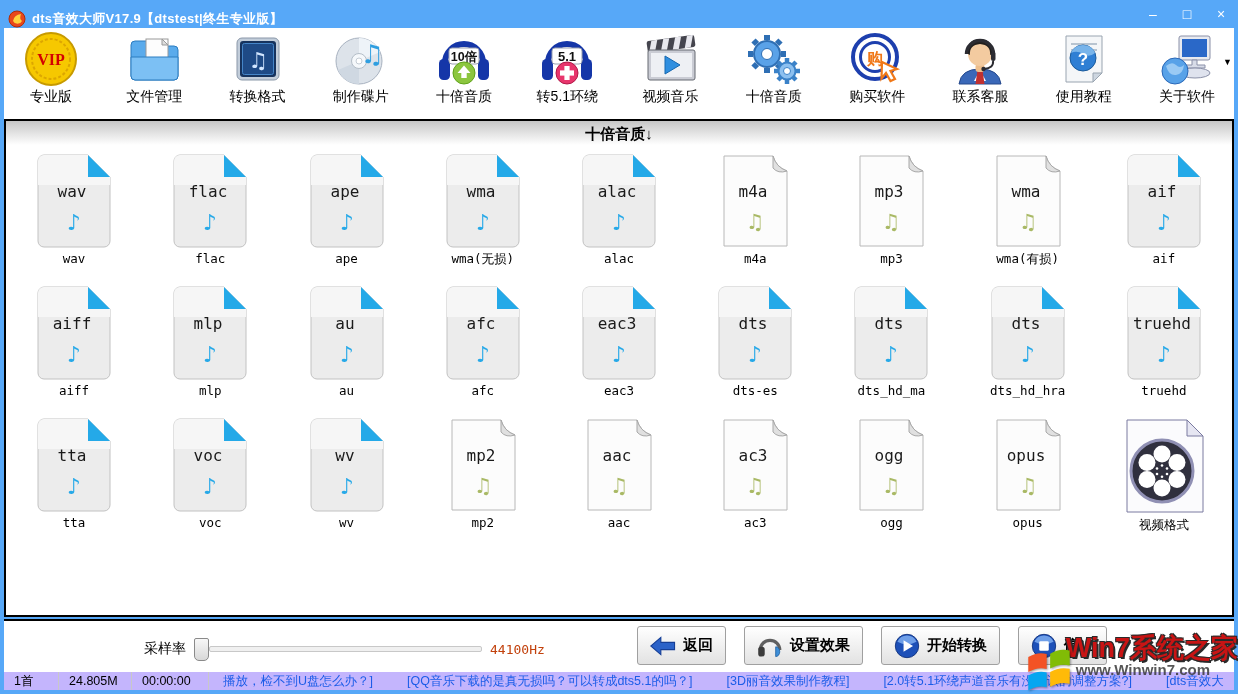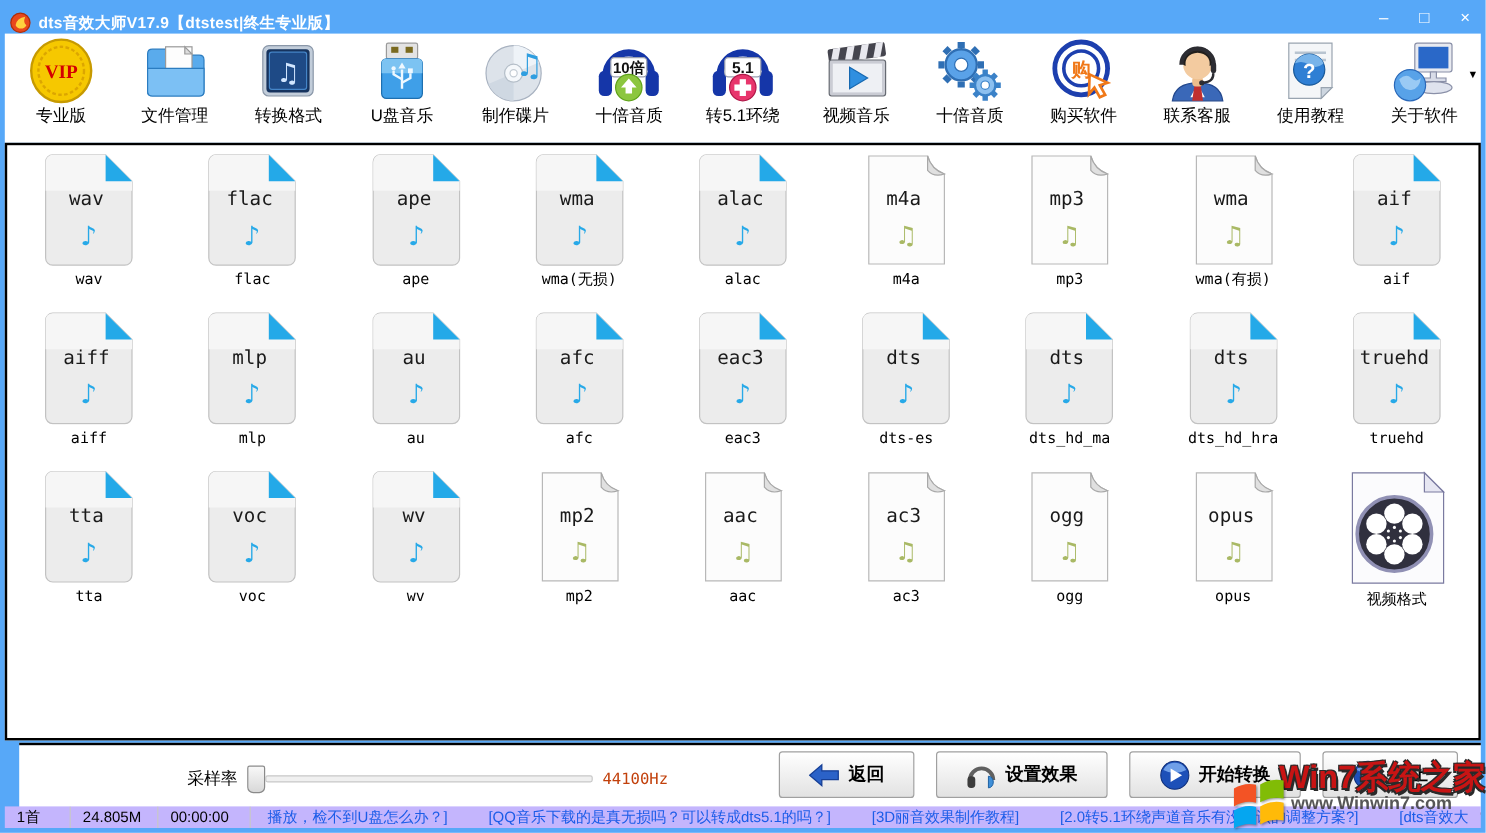--- a/index.html
+++ b/index.html
@@ -22,28 +22,28 @@
   .tool-label{font-size:14px;color:#000;margin-top:1px;white-space:nowrap;}
   .dd-arrow{position:absolute;right:-4px;top:26px;font-size:9px;color:#000;}
   
   .panel{position:absolute;top:119px;left:4px;right:4px;height:498px;background:#fff;border:2px solid #000;box-sizing:border-box;}
   .panel-header{height:26px;background:linear-gradient(#c6c6c6,#ffffff 92%);display:flex;align-items:center;justify-content:center;font-size:15px;font-weight:bold;color:#000;}
   .format-grid{display:grid;grid-template-columns:repeat(9,1fr);grid-auto-rows:132px;padding-top:5px;}
   .format-tile{display:flex;flex-direction:column;align-items:center;padding-top:2px;cursor:pointer;text-align:center;}
   .tile-label{font-family:"DejaVu Sans Mono","Liberation Mono",monospace;font-size:12.5px;color:#000;margin-top:3px;white-space:nowrap;}
   .fmt-svg{display:block;}
   
-  .controls{position:absolute;top:619px;left:16px;right:4px;height:60px;background:#fff;border-top:2px solid #000;border-bottom:2px solid #000;box-sizing:border-box;display:flex;align-items:center;}
+  .controls{position:absolute;top:619px;left:4px;right:4px;height:60px;background:#fff;border-top:2px solid #000;border-bottom:2px solid #000;box-sizing:border-box;display:flex;align-items:center;}
   .sr-label{margin-left:140px;font-size:14px;color:#000;}
   .slider{display:flex;align-items:center;margin-left:8px;width:288px;cursor:pointer;}
   .slider-handle{width:13px;height:21px;background:linear-gradient(#f8f8f8,#d8d8d8);border:1px solid #8a8a8a;border-radius:2px 2px 5px 5px;flex:0 0 auto;}
   .slider-track{height:4px;flex:1;background:#f0f0f0;border:1px solid #c8c8c8;border-radius:2px;}
   .sr-value{font-family:"DejaVu Sans Mono",monospace;font-size:13px;color:#c2410c;margin-left:8px;}
   .btn-row{position:absolute;left:633px;top:5px;display:flex;gap:18px;}
-  .ctl-btn{height:37px;display:flex;align-items:center;justify-content:center;gap:7px;padding:0 24px;background:linear-gradient(#ffffff,#e2e2e2);border:1px solid #a0a0a0;border-radius:3px;font-size:15px;font-weight:bold;color:#000;cursor:pointer;white-space:nowrap;}
+  .ctl-btn{height:37px;display:flex;align-items:center;justify-content:center;gap:7px;padding:0 12px;background:linear-gradient(#ffffff,#e2e2e2);border:1px solid #a0a0a0;border-radius:3px;font-size:15px;font-weight:bold;color:#000;cursor:pointer;white-space:nowrap;}
   .ctl-btn svg{width:26px;height:26px;}
   
   .statusbar{position:absolute;top:672px;left:4px;right:4px;height:18px;background:#c4b5fd;display:flex;align-items:center;font-size:12.5px;color:#000;overflow:hidden;}
   .status-cell{padding:0 10px;border-right:1px solid #c8c8c8;height:100%;display:flex;align-items:center;flex:0 0 auto;}
   .ticker{flex:1;overflow:hidden;white-space:nowrap;color:#1b5ce8;padding-left:14px;}
   .ticker span{margin-right:34px;cursor:pointer;}
   
   .watermark{position:absolute;right:0px;bottom:1px;z-index:9;pointer-events:none;display:flex;align-items:flex-start;}
   .wm-flag{width:46px;height:46px;margin-top:14px;margin-right:-6px;filter:drop-shadow(1px 1px 1px rgba(0,0,0,.4));}
   .wm-text{display:flex;flex-direction:column;align-items:flex-start;}
@@ -86,38 +86,20 @@
     <span class="tool-label">文件管理</span>
   </div>
     <div class="tool-item">
     <svg id="convert-format-icon" viewBox="0 0 56 56">
         <rect x="7" y="7" width="42" height="42" rx="5" fill="#c2cdda" stroke="#8a97a8"></rect>
         <rect x="10" y="10" width="36" height="36" rx="3" fill="#16335e"></rect>
         <rect x="12.5" y="12.5" width="31" height="31" rx="2" fill="#1e4a86" stroke="#4585c8"></rect>
         <text x="28" y="37" font-size="22" fill="#d2e6ff" text-anchor="middle" font-family="DejaVu Sans">♫</text>
       </svg>
     <span class="tool-label">转换格式</span>
-  </div>
-    <div class="tool-item">
-    <svg id="usb-drive-icon" viewBox="0 0 56 56">
-        <rect x="15" y="5" width="26" height="13" rx="1.5" fill="#e3e3e3" stroke="#9a9a9a"></rect>
-        <rect x="19" y="8" width="6" height="5" fill="#7a6a20"></rect>
-        <rect x="31" y="8" width="6" height="5" fill="#7a6a20"></rect>
-        <rect x="11" y="18" width="34" height="33" rx="4" fill="#3f9fe8" stroke="#1d6fb0"></rect>
-        <path d="M11 22 q0-4 4-4 h26 q4 0 4 4 v8 H11 Z" fill="#7cc3f2"></path>
-        <g stroke="#eef8ff" stroke-width="2" fill="none">
-          <path d="M28 27 v16"></path>
-          <path d="M28 35 l-7-4 v-3"></path>
-          <path d="M28 38 l7-4 v-4"></path>
-        </g>
-        <circle cx="21" cy="26" r="1.8" fill="#eef8ff"></circle>
-        <rect x="33" y="26" width="4" height="4" fill="#eef8ff"></rect>
-        <path d="M28 21 l-3 5 h6 Z" fill="#eef8ff"></path>
-      </svg>
-    <span class="tool-label">U盘音乐</span>
   </div>
     <div class="tool-item">
     <svg id="disc-icon" viewBox="0 0 56 56">
         <circle cx="26" cy="30" r="23" fill="#dde3ea" stroke="#a8b2c0"></circle>
         <path d="M26 7 a23 23 0 0 1 21 14 L26 30 Z" fill="#eef3f8"></path>
         <path d="M26 53 a23 23 0 0 1 -21-14 L26 30 Z" fill="#cfd8e2"></path>
         <circle cx="26" cy="30" r="7.5" fill="#f5f8fb" stroke="#b4bec8"></circle>
         <circle cx="26" cy="30" r="3" fill="#fff" stroke="#c4ccd4"></circle>
         <text x="39" y="32" font-size="26" fill="#2f9ee0" text-anchor="middle" font-family="DejaVu Sans">♫</text>
       </svg>
@@ -241,20 +223,21 @@
         <ellipse cx="36" cy="42" rx="15" ry="5" fill="#dfe3ee" stroke="#8a90a8"></ellipse>
         <circle cx="16" cy="40" r="13" fill="#58a2e8" stroke="#2a68b8"></circle>
         <path d="M7 35 q6-5 10-1 t8 0 q-1 9-8 10 t-10-9" fill="#9acaf4"></path>
       </svg>
     <span class="tool-label">关于软件</span>
   <span class="dd-arrow">▼</span>
     </div>
   </div>
 
 <div class="panel">
+  <div class="panel-header">十倍音质↓</div>
   <div class="format-grid" id="format-grid">
       <div class="format-tile">
     <svg class="fmt-svg v-lossless" width="74" height="94" viewBox="0 0 74 94">
       <path d="M7 1 h44 l22 22 v64 a6 6 0 0 1 -6 6 H7 a6 6 0 0 1 -6 -6 V7 a6 6 0 0 1 6 -6 z" fill="#ececec" stroke="#c2c2c2"></path>
       <path d="M7 1 h44 l22 22 v8 H1 V7 a6 6 0 0 1 6 -6 z" fill="#f6f6f6"></path>
       <path d="M51 1 l22 22 h-22 z" fill="#24a9e8"></path>
       <text class="fmt-text" x="35" y="43" font-size="16" fill="#1a1a1a" text-anchor="middle" font-family="DejaVu Sans Mono,monospace">wav</text>
       <text x="37" y="76" font-size="22" fill="#27a9e8" text-anchor="middle" font-family="DejaVu Sans">♪</text>
     </svg>
 

